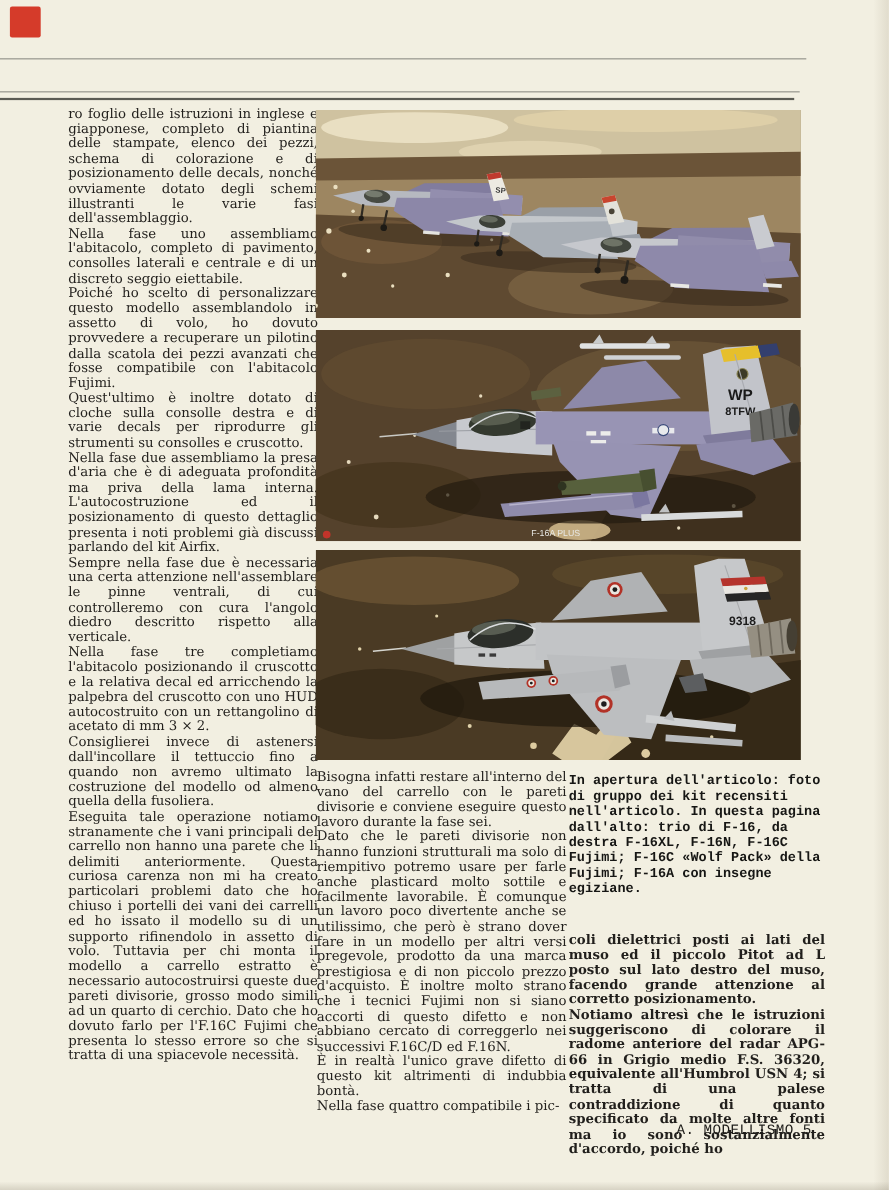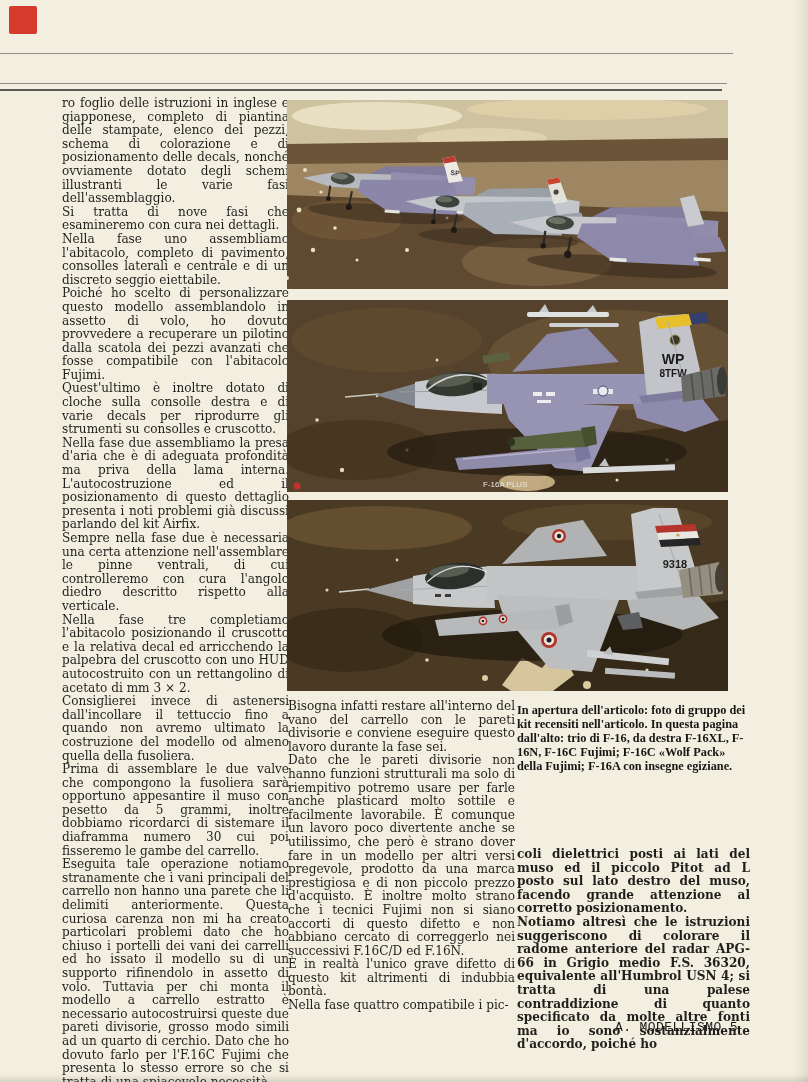--- a/index.html
+++ b/index.html
@@ -22,21 +22,21 @@
   .rule-mid-b{left:0;top:89px;width:722px;height:2px;background:#5b5b53;}
 
   .col{position:absolute;color:#211f1c;font-size:12.1px;line-height:13.6px;
     text-align:justify;}
   .col .para{margin:0;padding:0;}
   .col1{left:62px;top:97px;width:227px;}
   .col2{left:288px;top:700px;width:227px;}
   .col3-body{left:517px;top:848px;width:233px;font-weight:bold;}
 
   .caption{position:absolute;left:517px;top:703px;width:233px;
-    font-family:Liberation Serif, serif;font-weight:bold;
+    font-family:Liberation Mono, monospace;font-weight:bold;
     font-size:12.3px;line-height:14px;color:#161614;text-align:left;}
 
   .footer{position:absolute;left:507px;top:1020px;width:231px;
     font-family:Liberation Mono, monospace;font-size:13px;color:#1c1b18;
     text-align:right;letter-spacing:.4px;}
 
   .photo{position:absolute;left:287px;width:441px;display:block;}
   .photo svg{display:block;}
   .photo-top{top:100px;height:189px;}
   .photo-mid{top:300px;height:246px;}
@@ -45,29 +45,27 @@
 </head>
 <body>
 
 <div class="red-marker"></div>
 <div class="rule rule-top"></div>
 <div class="rule rule-mid-a"></div>
 <div class="rule rule-mid-b"></div>
 
 <div class="col col1">
     <p class="para">ro foglio delle istruzioni in inglese e giapponese, completo di piantina delle stampate, elenco dei pezzi, schema di colorazione e di posizionamento delle decals, nonché ovviamente dotato degli schemi illustranti le varie fasi dell'assemblaggio.</p>
-    <p class="para">Si tratta di nove fasi che esamineremo con cura nei dettagli.</p>
     <p class="para">Nella fase uno assembliamo l'abitacolo, completo di pavimento, consolles laterali e centrale e di un discreto seggio eiettabile.</p>
     <p class="para">Poiché ho scelto di personalizzare questo modello assemblandolo in assetto di volo, ho dovuto provvedere a recuperare un pilotino dalla scatola dei pezzi avanzati che fosse compatibile con l'abitacolo Fujimi.</p>
     <p class="para">Quest'ultimo è inoltre dotato di cloche sulla consolle destra e di varie decals per riprodurre gli strumenti su consolles e cruscotto.</p>
     <p class="para">Nella fase due assembliamo la presa d'aria che è di adeguata profondità ma priva della lama interna. L'autocostruzione ed il posizionamento di questo dettaglio presenta i noti problemi già discussi parlando del kit Airfix.</p>
     <p class="para">Sempre nella fase due è necessaria una certa attenzione nell'assemblare le pinne ventrali, di cui controlleremo con cura l'angolo diedro descritto rispetto alla verticale.</p>
     <p class="para">Nella fase tre completiamo l'abitacolo posizionando il cruscotto e la relativa decal ed arricchendo la palpebra del cruscotto con uno HUD autocostruito con un rettangolino di acetato di mm 3 × 2.</p>
     <p class="para">Consiglierei invece di astenersi dall'incollare il tettuccio fino a quando non avremo ultimato la costruzione del modello od almeno quella della fusoliera.</p>
-    <p class="para">Prima di assemblare le due valve che compongono la fusoliera sarà opportuno appesantire il muso con pesetto da 5 grammi, inoltre dobbiamo ricordarci di sistemare il diaframma numero 30 cui poi fisseremo le gambe del carrello.</p>
     <p class="para">Eseguita tale operazione notiamo stranamente che i vani principali del carrello non hanno una parete che li delimiti anteriormente. Questa curiosa carenza non mi ha creato particolari problemi dato che ho chiuso i portelli dei vani dei carrelli ed ho issato il modello su di un supporto rifinendolo in assetto di volo. Tuttavia per chi monta il modello a carrello estratto è necessario autocostruirsi queste due pareti divisorie, grosso modo simili ad un quarto di cerchio. Dato che ho dovuto farlo per l'F.16C Fujimi che presenta lo stesso errore so che si tratta di una spiacevole necessità.</p>
   </div>
 
 <div class="photo photo-top">
 <svg width="441" height="189" viewBox="0 0 441 189">
   <rect x="0" y="0" width="441" height="189" fill="#9d8661"></rect>
   <rect x="0" y="0" width="441" height="48" fill="#cfc2a0"></rect>
   <ellipse cx="90" cy="16" rx="85" ry="14" fill="#e9dfc2"></ellipse>
   <ellipse cx="300" cy="9" rx="120" ry="11" fill="#decfa8"></ellipse>
   <ellipse cx="195" cy="38" rx="65" ry="10" fill="#e2d6b4" opacity=".8"></ellipse>

